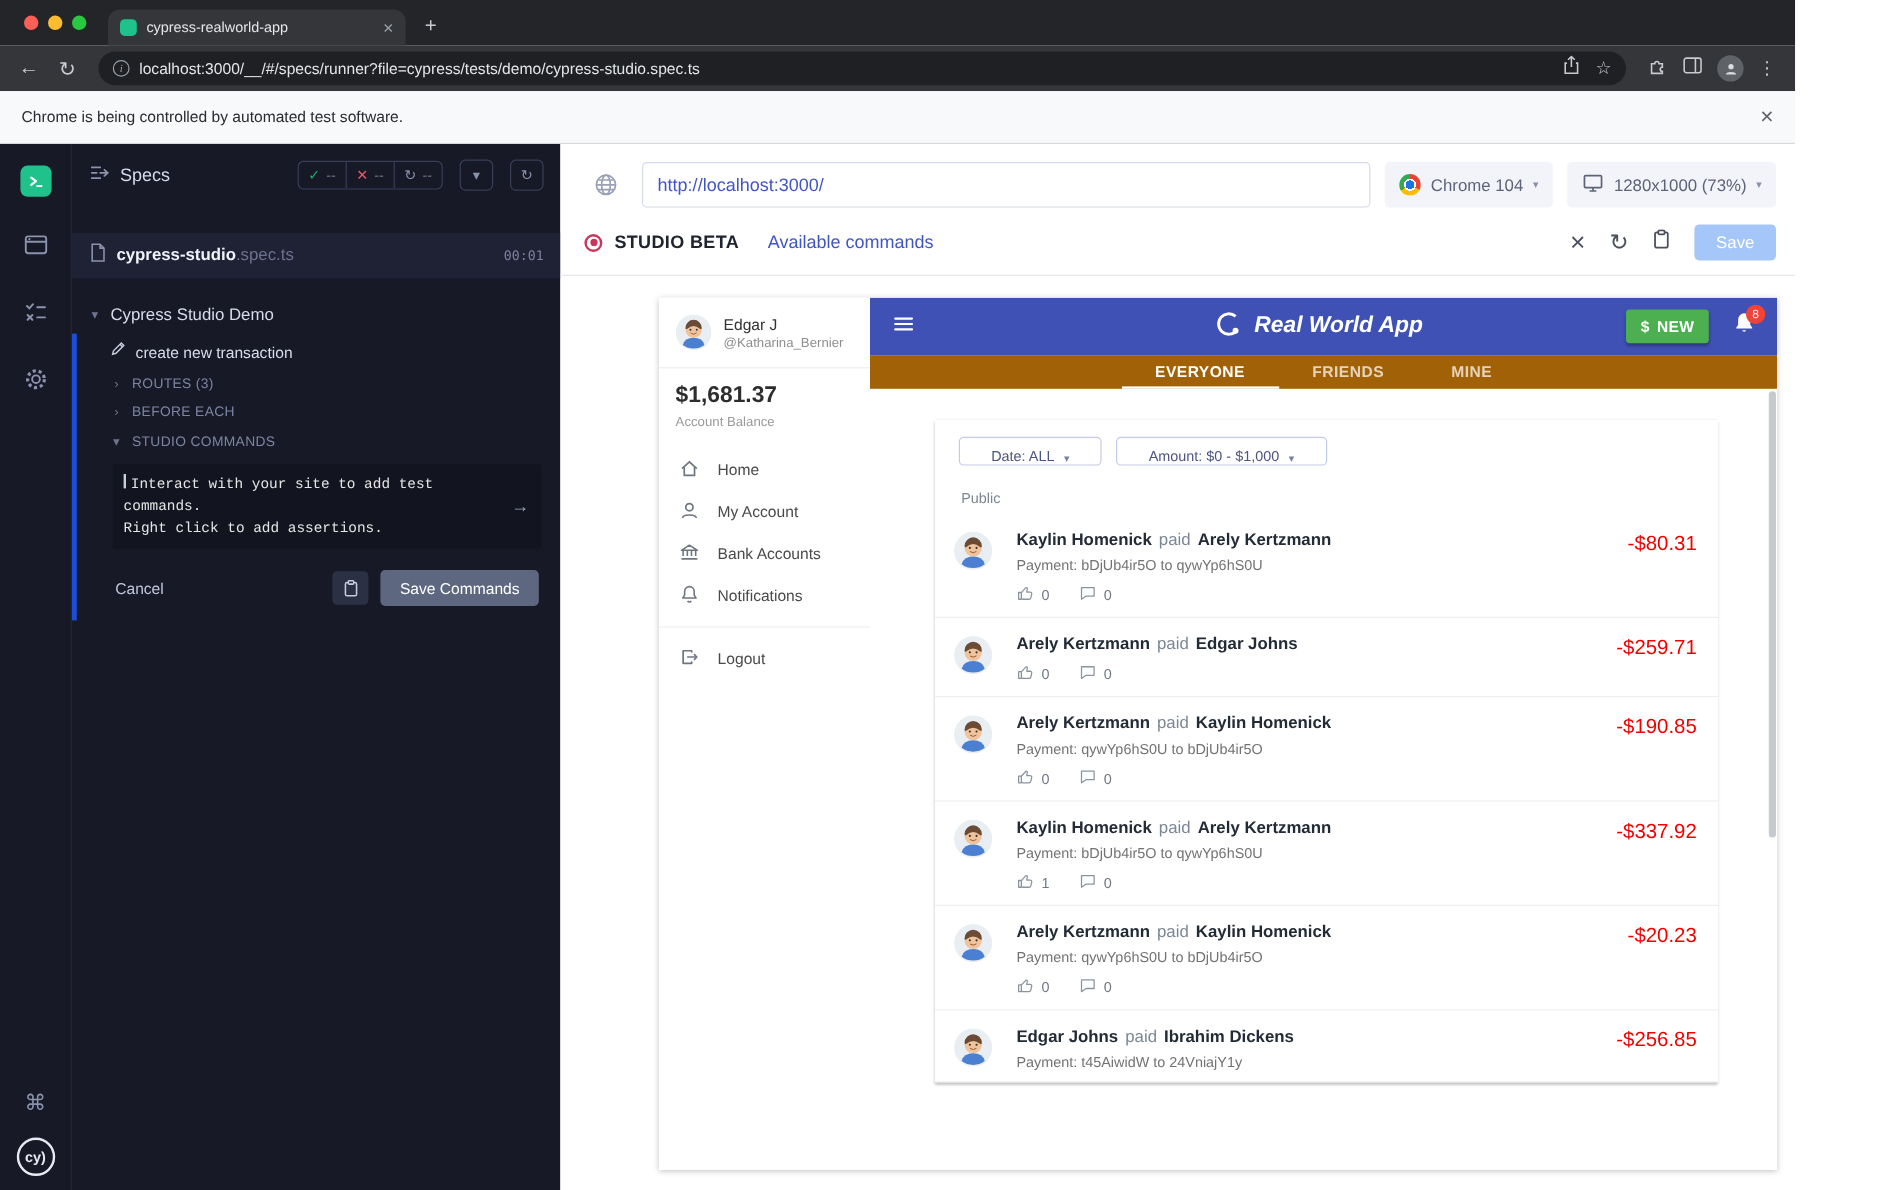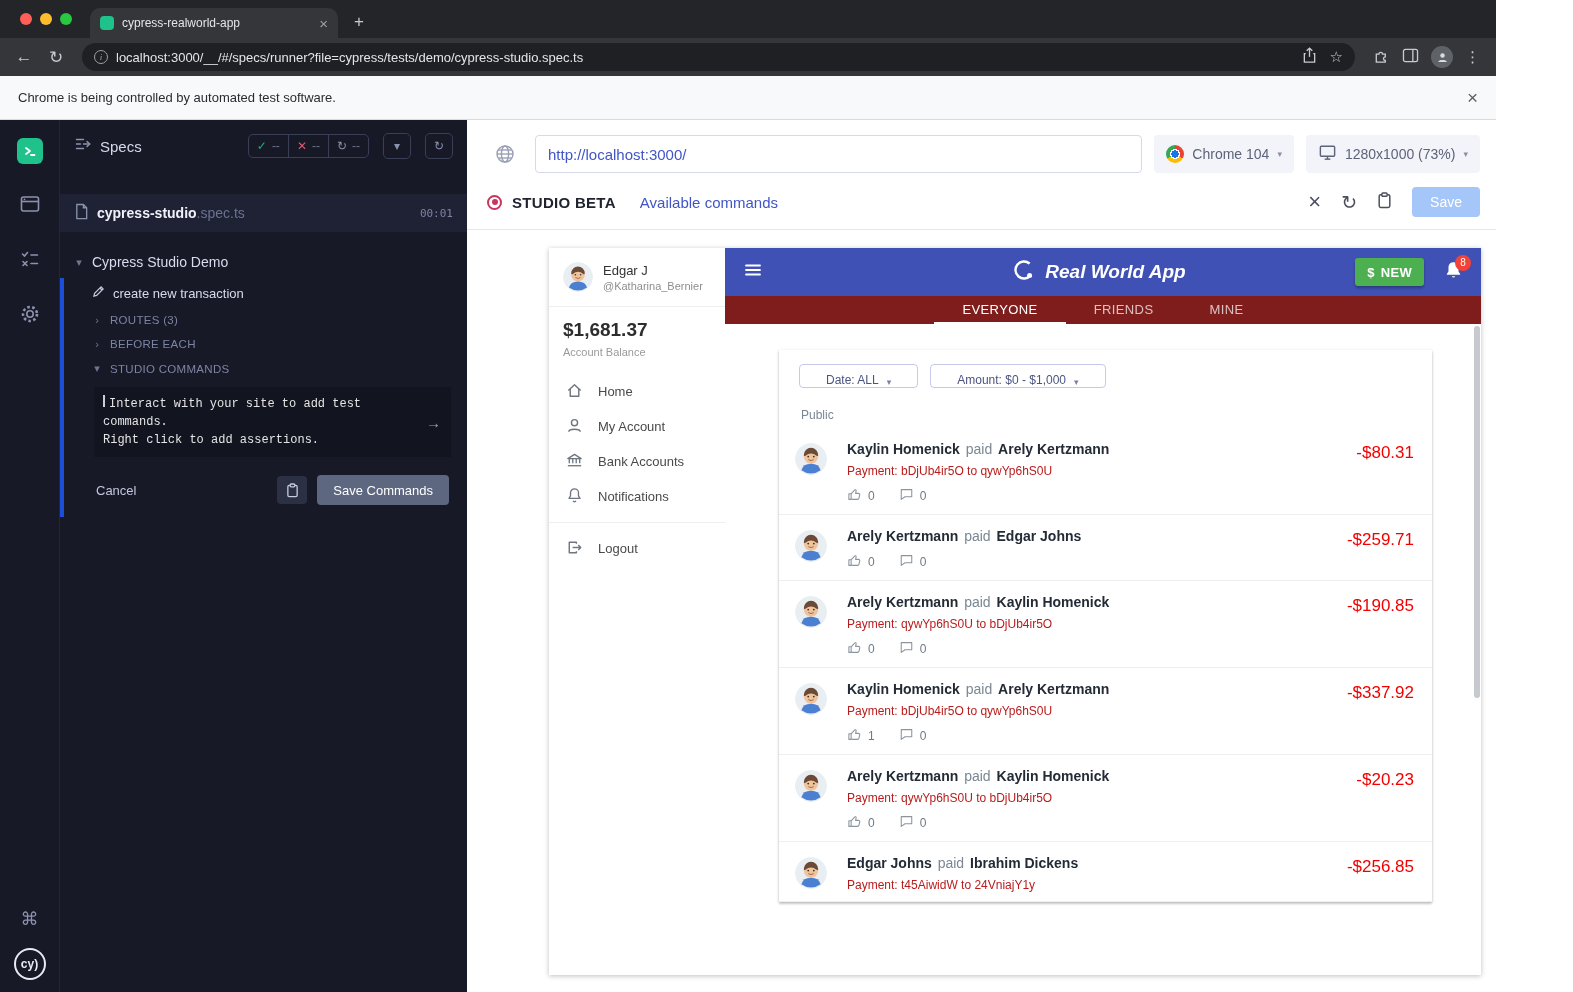--- a/index.html
+++ b/index.html
@@ -108,36 +108,36 @@
   .nav-sep { border-top:1px solid #eee; margin:8px 0; }
 
   .app-main { flex:1; position:relative; background:#fff; overflow:hidden; }
   .app-header { background:#3f51b5; height:48px; display:flex; align-items:center; padding:0 18px; position:relative; }
   .brand { position:absolute; left:0; right:8px; display:flex; align-items:center; justify-content:center; gap:9px; pointer-events:none; }
   .brand-title { color:#fff; font-size:19px; font-weight:bold; font-style:italic; }
   .hdr-right { margin-left:auto; display:flex; align-items:center; gap:20px; z-index:1; }
   .new-btn { background:#4caf50; color:#fff; font-size:13px; font-weight:bold; height:28px; padding:0 12px; border-radius:3px; display:flex; align-items:center; gap:6px; box-shadow:0 2px 3px rgba(0,0,0,0.3); letter-spacing:0.3px; }
   .bell-wrap { position:relative; }
   .badge { position:absolute; top:-5px; right:-8px; background:#f44336; color:#fff; width:16px; height:16px; border-radius:50%; font-size:10px; display:flex; align-items:center; justify-content:center; }
-  .tabs { background:#7f1d1d; height:28px; display:flex; justify-content:center; }
+  .tabs { background:#a16207; height:28px; display:flex; justify-content:center;font-weight:bold; }
   .tab-item { color:rgba(255,255,255,0.72); font-size:13px; letter-spacing:0.4px; padding:0 28px; display:flex; align-items:center; height:100%; border-bottom:2px solid transparent; }
   .tab-item.active { color:#fff; border-bottom-color:#fff; }
 
   .panel { margin:26px 49px 0 54px; background:#fff; box-shadow:0 1px 3px rgba(0,0,0,0.2), 0 2px 2px rgba(0,0,0,0.12); }
   .filters { display:flex; gap:12px; padding:14px 0 0 20px; }
   .chip { display:inline-flex; align-items:flex-end; gap:8px; border:1px solid #c5cae9; border-radius:4px; height:24px; padding:0 26px; font-size:12px; color:#4c5480; }
   .chip .caret { font-size:9px; color:#7a81a8; }
   .section-label { font-size:12px; color:#7b8794; margin:20px 0 6px 22px; }
   .tx-row { display:flex; padding:13px 18px 9px 16px; border-bottom:1px solid #eceef1; gap:20px; }
   .tx-avatar { margin-top:2px; border-radius:50%; overflow:hidden; flex:none; width:32px; height:32px; }
   .tx-body { flex:1; }
   .tx-title { font-size:14px; color:#202833; }
   .tx-name { font-weight:bold; color:#232b36; }
   .tx-action { color:#7b8794; margin:0 2px; font-weight:normal; }
-  .tx-detail { font-size:12px; color:#b91c1c; margin-top:7px; }
+  .tx-detail { font-size:12px; color:#737373; margin-top:7px; }
   .tx-actions { display:flex; align-items:center; gap:6px; margin-top:9px; color:#6f7a85; font-size:12px; }
   .tx-actions .gap { width:12px; }
   .tx-amount { font-size:17px; color:#f20000; margin-top:2px; }
   .scroll-thumb { position:absolute; right:1px; top:78px; width:6px; height:372px; background:#c6c9ce; border-radius:3px; }
 </style>
 </head>
 <body>
 
 <div class="page">
 

